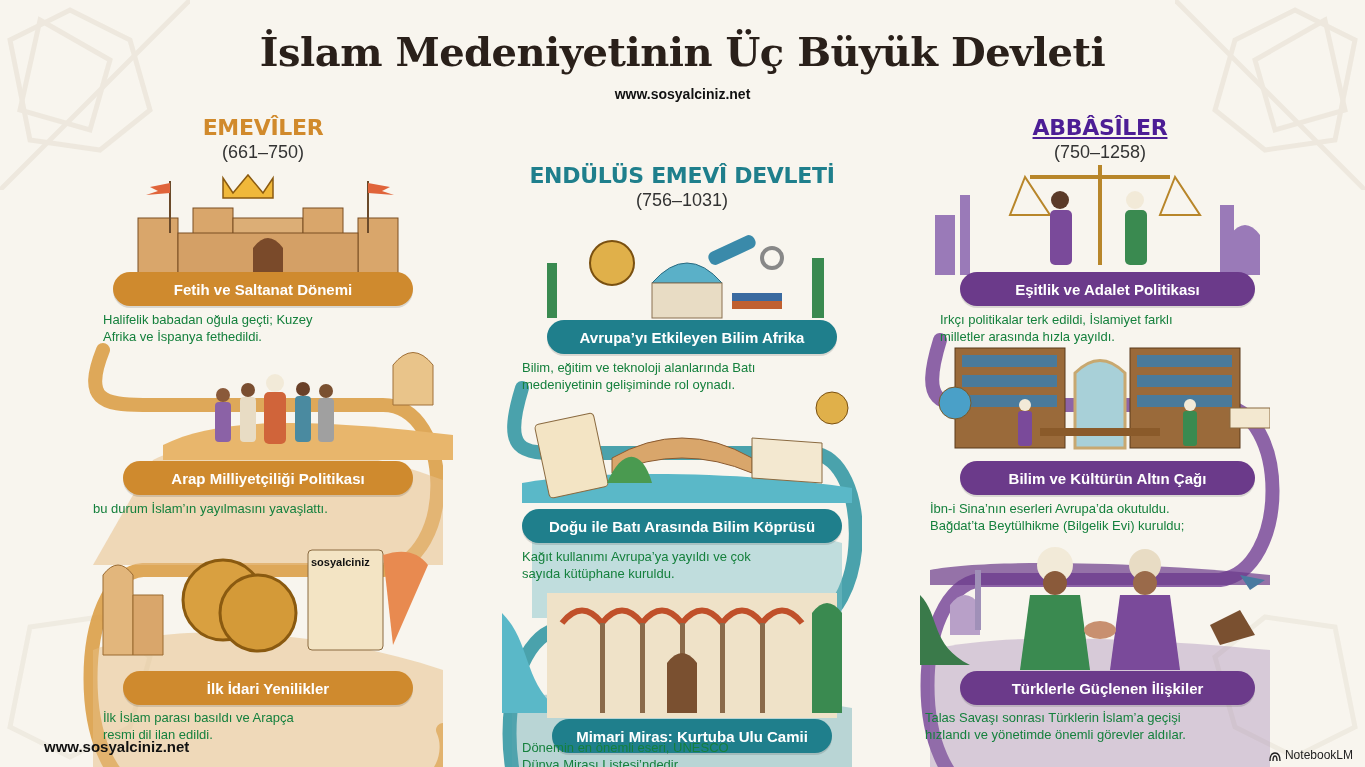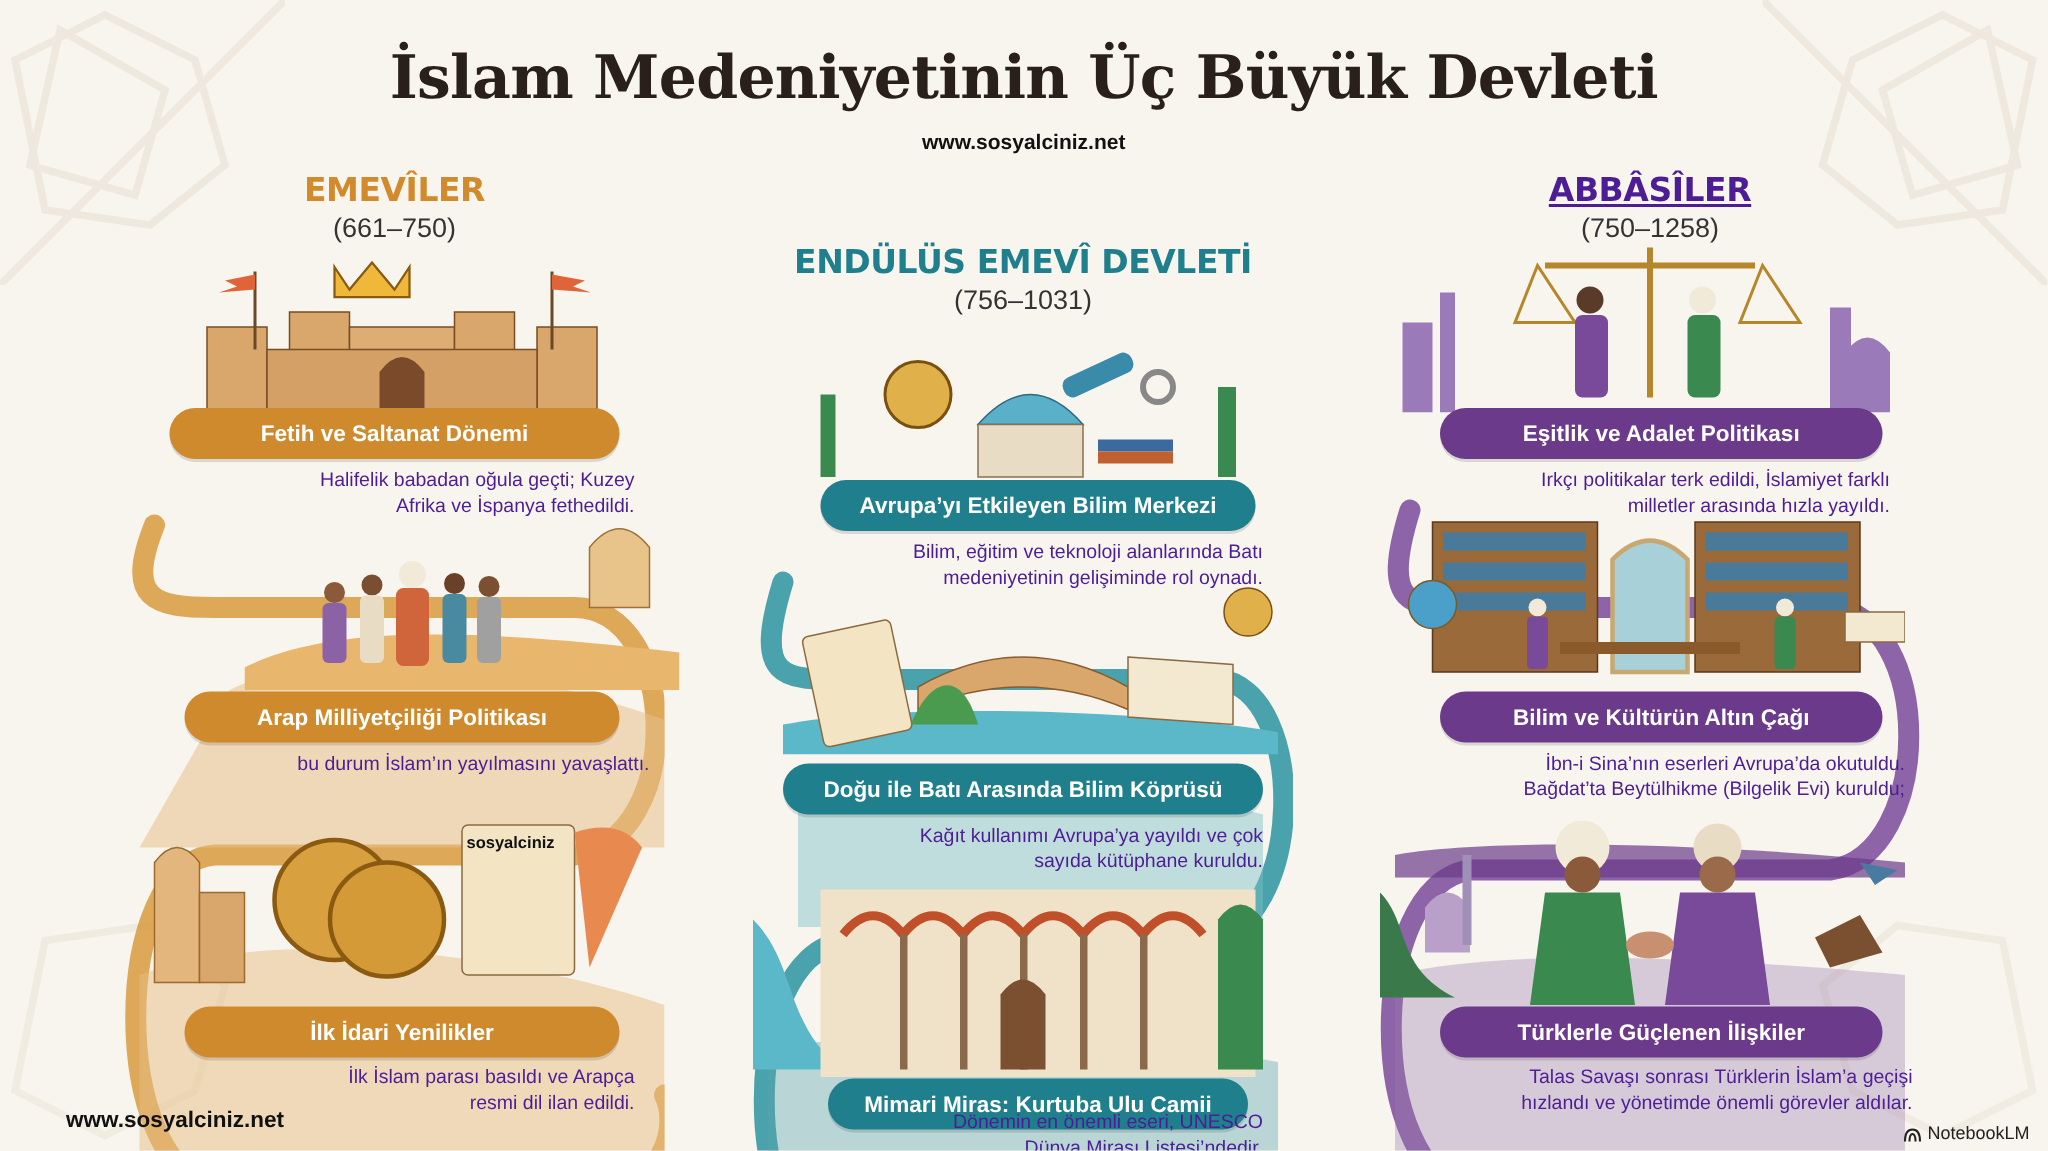--- a/index.html
+++ b/index.html
@@ -49,24 +49,24 @@
       border-radius: 18px;
       display: flex; align-items: center; justify-content: center;
       color: #fff;
       font-family: "Liberation Sans", sans-serif;
       font-weight: bold;
       font-size: 15px;
       box-shadow: 0 2px 0 rgba(0,0,0,0.12);
     }
     .desc {
       position: absolute;
-      text-align: right;
+      text-align: left;
       font-family: "Liberation Sans", sans-serif;
       font-size: 13px; line-height: 17px;
-      color: #4c1d95;
+      color: #15803d;
     }
     .illus { position: absolute; }
     .illus svg { width: 100%; height: 100%; }
     .footer-url {
       position: absolute; left: 44px; top: 738px;
       font-family: "Liberation Sans", sans-serif;
       font-weight: bold; font-size: 15px; color: #111;
     }
     .nblm {
       position: absolute; right: 12px; top: 748px;
@@ -218,21 +218,21 @@
       <rect x="120" y="60" width="70" height="35" fill="#e8dcc4" stroke="#8a7050"></rect>
       <rect x="175" y="20" width="50" height="14" rx="6" fill="#3a8aaa" transform="rotate(-25 200 27)"></rect>
       <circle cx="240" cy="35" r="10" fill="none" stroke="#888" stroke-width="4"></circle>
       <path d="M15 95 L15 40 L25 40 L25 95 Z" fill="#3a8a50"></path>
       <path d="M280 95 L280 35 L292 35 L292 95 Z" fill="#3a8a50"></path>
       <rect x="200" y="70" width="50" height="8" fill="#3a6aa0"></rect>
       <rect x="200" y="78" width="50" height="8" fill="#c06030"></rect>
     </svg>
   </div>
   <div class="banner" style="left:45px;top:157px;width:290px;background:#1f7f8c;">
-    <span>Avrupa’yı Etkileyen Bilim Merkezi</span>
+    <span>Avrupa’yı Etkileyen Bilim Afrika</span>
   </div>
   <div class="desc" style="left:20px;top:196px;width:320px;">
     <div>Bilim, eğitim ve teknoloji alanlarında Batı</div>
     <div>medeniyetinin gelişiminde rol oynadı.</div>
   </div>
 
   <div class="illus" style="left:20px;top:225px;width:330px;height:115px;">
     <svg viewBox="0 0 330 115">
       <path d="M0 95 C80 80 240 85 330 100 L330 115 L0 115 Z" fill="#5ab8c8"></path>
       <rect x="20" y="30" width="60" height="75" rx="4" fill="#f3e4c4" stroke="#8a6a40" transform="rotate(-12 50 70)"></rect>

